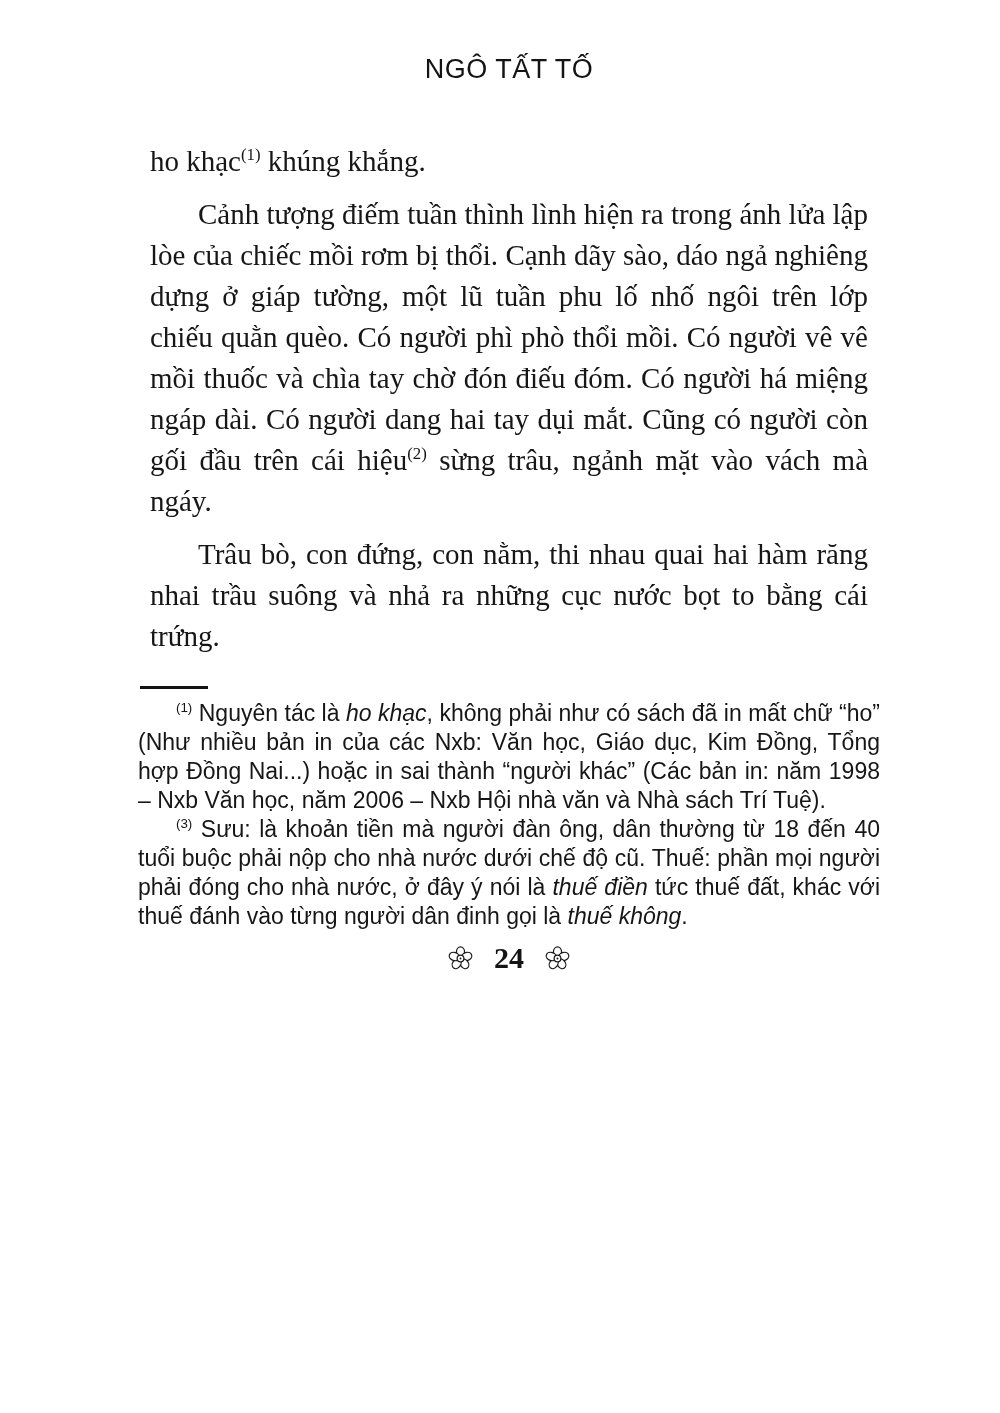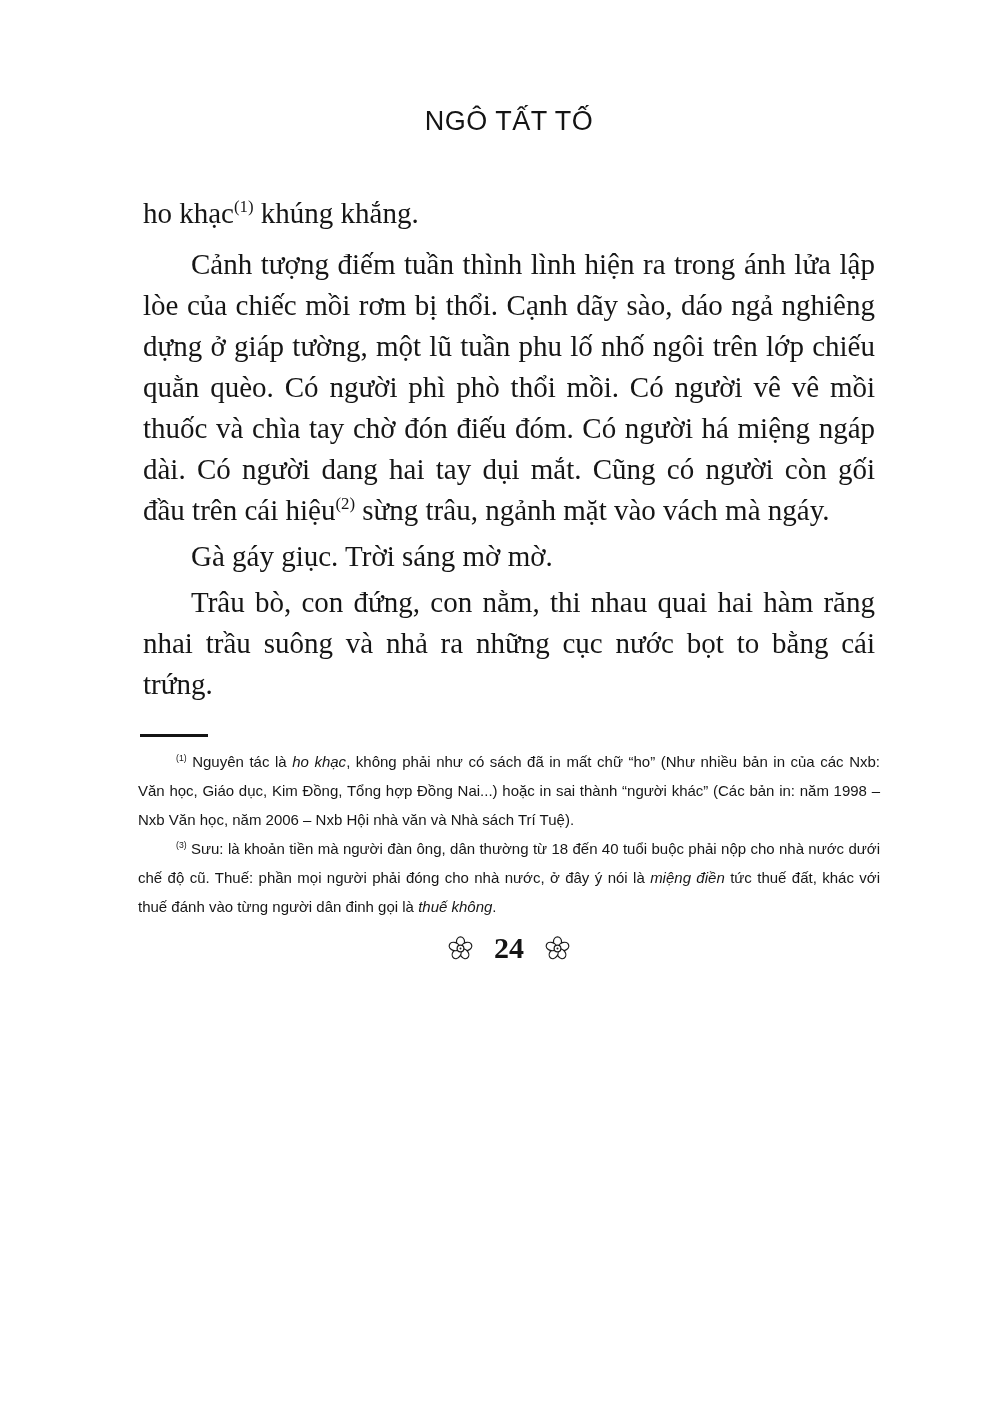--- a/index.html
+++ b/index.html
@@ -1,41 +1,41 @@
 <!DOCTYPE html>
 <html><head>
 <meta charset="utf-8">
 <style>
   html,body{margin:0;padding:0;background:#ffffff;}
   .page{
     width:1000px;height:1413px;background:#ffffff;color:#1a1a1a;
     position:relative;box-sizing:border-box;
-    padding:106px 120px 0 138px;overflow:hidden;
+    padding:54px 120px 0 138px;overflow:hidden;
   }
   .running-header{
     text-align:center;
     font-family:"Liberation Sans","DejaVu Sans",sans-serif;
     font-size:27px;letter-spacing:0.5px;color:#141414;
   }
   .body-block{
     margin-top:56px;
     font-family:"Liberation Serif","DejaVu Serif",serif;
     font-size:29px;line-height:41px;text-align:justify;
     color:#161616;
   }
-  .bp{margin:5px;text-indent:48px;}
+  .bp{margin:12px;text-indent:48px;}
   .bp.no-indent{text-indent:0;margin-bottom:10px;}
   sup{font-size:0.58em;vertical-align:super;line-height:0;}
   .fn-rule{
     width:68px;border:none;border-top:3px solid #141414;
     margin:29px 0 10px 2px;
   }
   .fn-block{
     font-family:"Liberation Sans","DejaVu Sans",sans-serif;
-    font-size:15px;line-height:29px;text-align:justify;
+    font-size:23px;line-height:29px;text-align:justify;
     color:#161616;
   }
   .fn{margin:0;text-indent:38px;}
   .footer{
     margin-top:10px;
     display:flex;align-items:center;justify-content:center;gap:20px;
   }
   .pnum{
     font-family:"Liberation Serif","DejaVu Serif",serif;
     font-size:30px;font-weight:bold;color:#141414;
@@ -47,29 +47,28 @@
 </head>
 <body>
 
 <div class="page">
 
   <div class="running-header">NGÔ TẤT TỐ</div>
 
   <div class="body-block">
     <p class="bp no-indent"><span>ho khạc</span><sup>(1)</sup><span> khúng khắng.</span></p>
     <p class="bp"><span>Cảnh tượng điếm tuần thình lình hiện ra trong ánh lửa lập lòe của chiếc mồi rơm bị thổi. Cạnh dãy sào, dáo ngả nghiêng dựng ở giáp tường, một lũ tuần phu lố nhố ngôi trên lớp chiếu quằn quèo. Có người phì phò thổi mồi. Có người vê vê mồi thuốc và chìa tay chờ đón điếu đóm. Có người há miệng ngáp dài. Có người dang hai tay dụi mắt. Cũng có người còn gối đầu trên cái hiệu</span><sup>(2)</sup><span> sừng trâu, ngảnh mặt vào vách mà ngáy.</span></p>
-    <p class="bp"><span>Gà gáy giục. Trời sáng mờ mờ.</span></p>
     <p class="bp"><span>Trâu bò, con đứng, con nằm, thi nhau quai hai hàm răng nhai trầu suông và nhả ra những cục nước bọt to bằng cái trứng.</span></p>
   </div>
 
   <hr class="fn-rule">
 
   <div class="fn-block">
     <p class="fn"><sup>(1)</sup><span> Nguyên tác là </span><i>ho khạc</i><span>, không phải như có sách đã in mất chữ “ho” (Như nhiều bản in của các Nxb: Văn học, Giáo dục, Kim Đồng, Tổng hợp Đồng Nai...) hoặc in sai thành “người khác” (Các bản in: năm 1998 – Nxb Văn học, năm 2006 – Nxb Hội nhà văn và Nhà sách Trí Tuệ).</span></p>
-    <p class="fn"><sup>(3)</sup><span> Sưu: là khoản tiền mà người đàn ông, dân thường từ 18 đến 40 tuổi buộc phải nộp cho nhà nước dưới chế độ cũ. Thuế: phần mọi người phải đóng cho nhà nước, ở đây ý nói là </span><i>miệng điền</i><span> tức thuế đất, khác với thuế đánh vào từng người dân đinh gọi là </span><i>thuế không</i><span>.</span></p>
+    <p class="fn"><sup>(3)</sup><span> Sưu: là khoản tiền mà người đàn ông, dân thường từ 18 đến 40 tuổi buộc phải nộp cho nhà nước dưới chế độ cũ. Thuế: phần mọi người phải đóng cho nhà nước, ở đây ý nói là </span><i>thuế điền</i><span> tức thuế đất, khác với thuế đánh vào từng người dân đinh gọi là </span><i>thuế không</i><span>.</span></p>
   </div>
 
   <div class="footer">
     <span class="orn">
       <svg width="27" height="27" viewBox="0 0 24 24" aria-hidden="true">
         <g fill="#ffffff" stroke="#1a1a1a" stroke-width="1.1">
           <ellipse cx="12" cy="6.2" rx="3.6" ry="4.6"></ellipse>
           <ellipse cx="12" cy="6.2" rx="3.6" ry="4.6" transform="rotate(72 12 12)"></ellipse>
           <ellipse cx="12" cy="6.2" rx="3.6" ry="4.6" transform="rotate(144 12 12)"></ellipse>
           <ellipse cx="12" cy="6.2" rx="3.6" ry="4.6" transform="rotate(216 12 12)"></ellipse>

